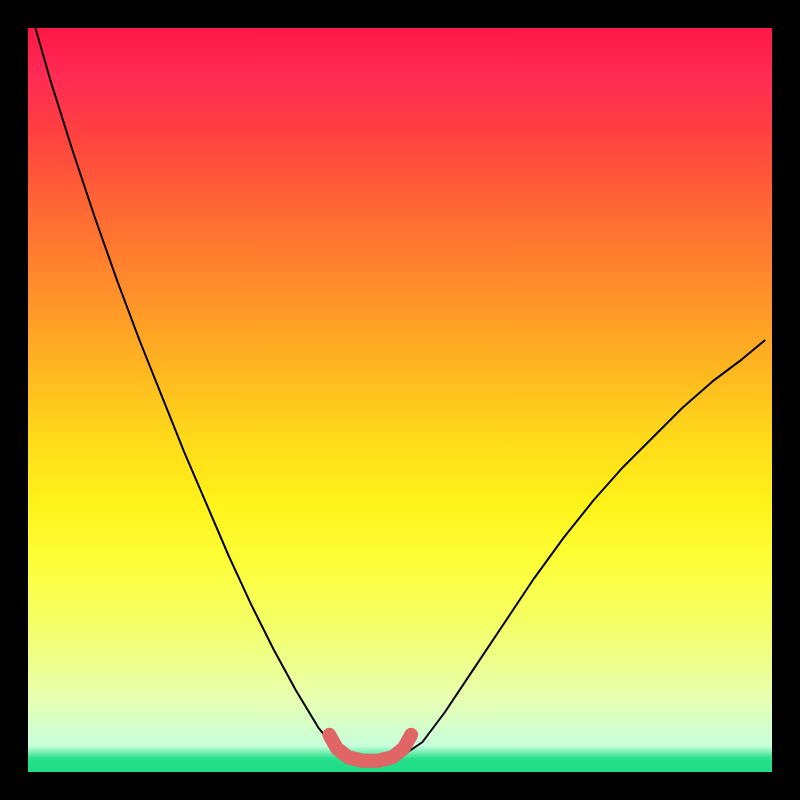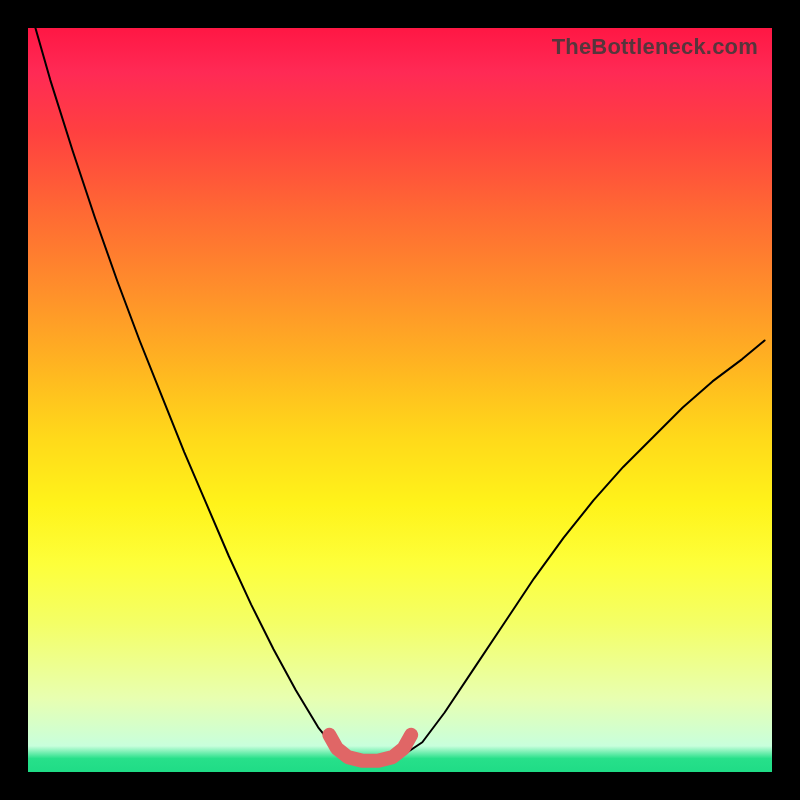--- a/index.html
+++ b/index.html
@@ -64,21 +64,20 @@
     height: 744px;
     overflow: visible;
   }
 </style>
 </head>
 <body>
 
 <div class="frame">
   <div class="plot-area">
 
-    <div class="watermark">TheBottleneck.com</div>
 
     <svg class="curve-layer" viewBox="0 0 744 744" preserveAspectRatio="none">
       <path id="curve-path" fill="none" stroke="#000000" stroke-width="2" stroke-linejoin="round" stroke-linecap="round" d="M7.44 0.00 L22.32 52.08 L44.64 122.76 L66.96 189.72 L89.28 252.96 L111.60 312.48 L133.92 368.28 L156.24 424.08 L178.56 476.16 L200.88 528.24 L223.20 576.60 L245.52 621.24 L267.84 662.16 L290.16 699.36 L305.04 717.96 L319.92 729.12 L334.80 732.84 L349.68 732.84 L372.00 729.12 L394.32 714.24 L416.64 684.48 L446.40 639.84 L476.16 595.20 L505.92 550.56 L535.68 509.64 L565.44 472.44 L595.20 438.96 L624.96 409.20 L654.72 379.44 L684.48 353.40 L714.24 331.08 L736.56 312.48"></path>
     </svg>
 
     <svg class="highlight-layer" viewBox="0 0 744 744" preserveAspectRatio="none">
       <path id="highlight-path" fill="none" stroke="#e06666" stroke-width="14" stroke-linejoin="round" stroke-linecap="round" d="M301.32 706.80 L308.76 720.19 L319.92 729.12 L334.80 732.84 L349.68 732.84 L364.56 729.12 L375.72 720.19 L383.16 706.80"></path>
     </svg>
 
   </div>

